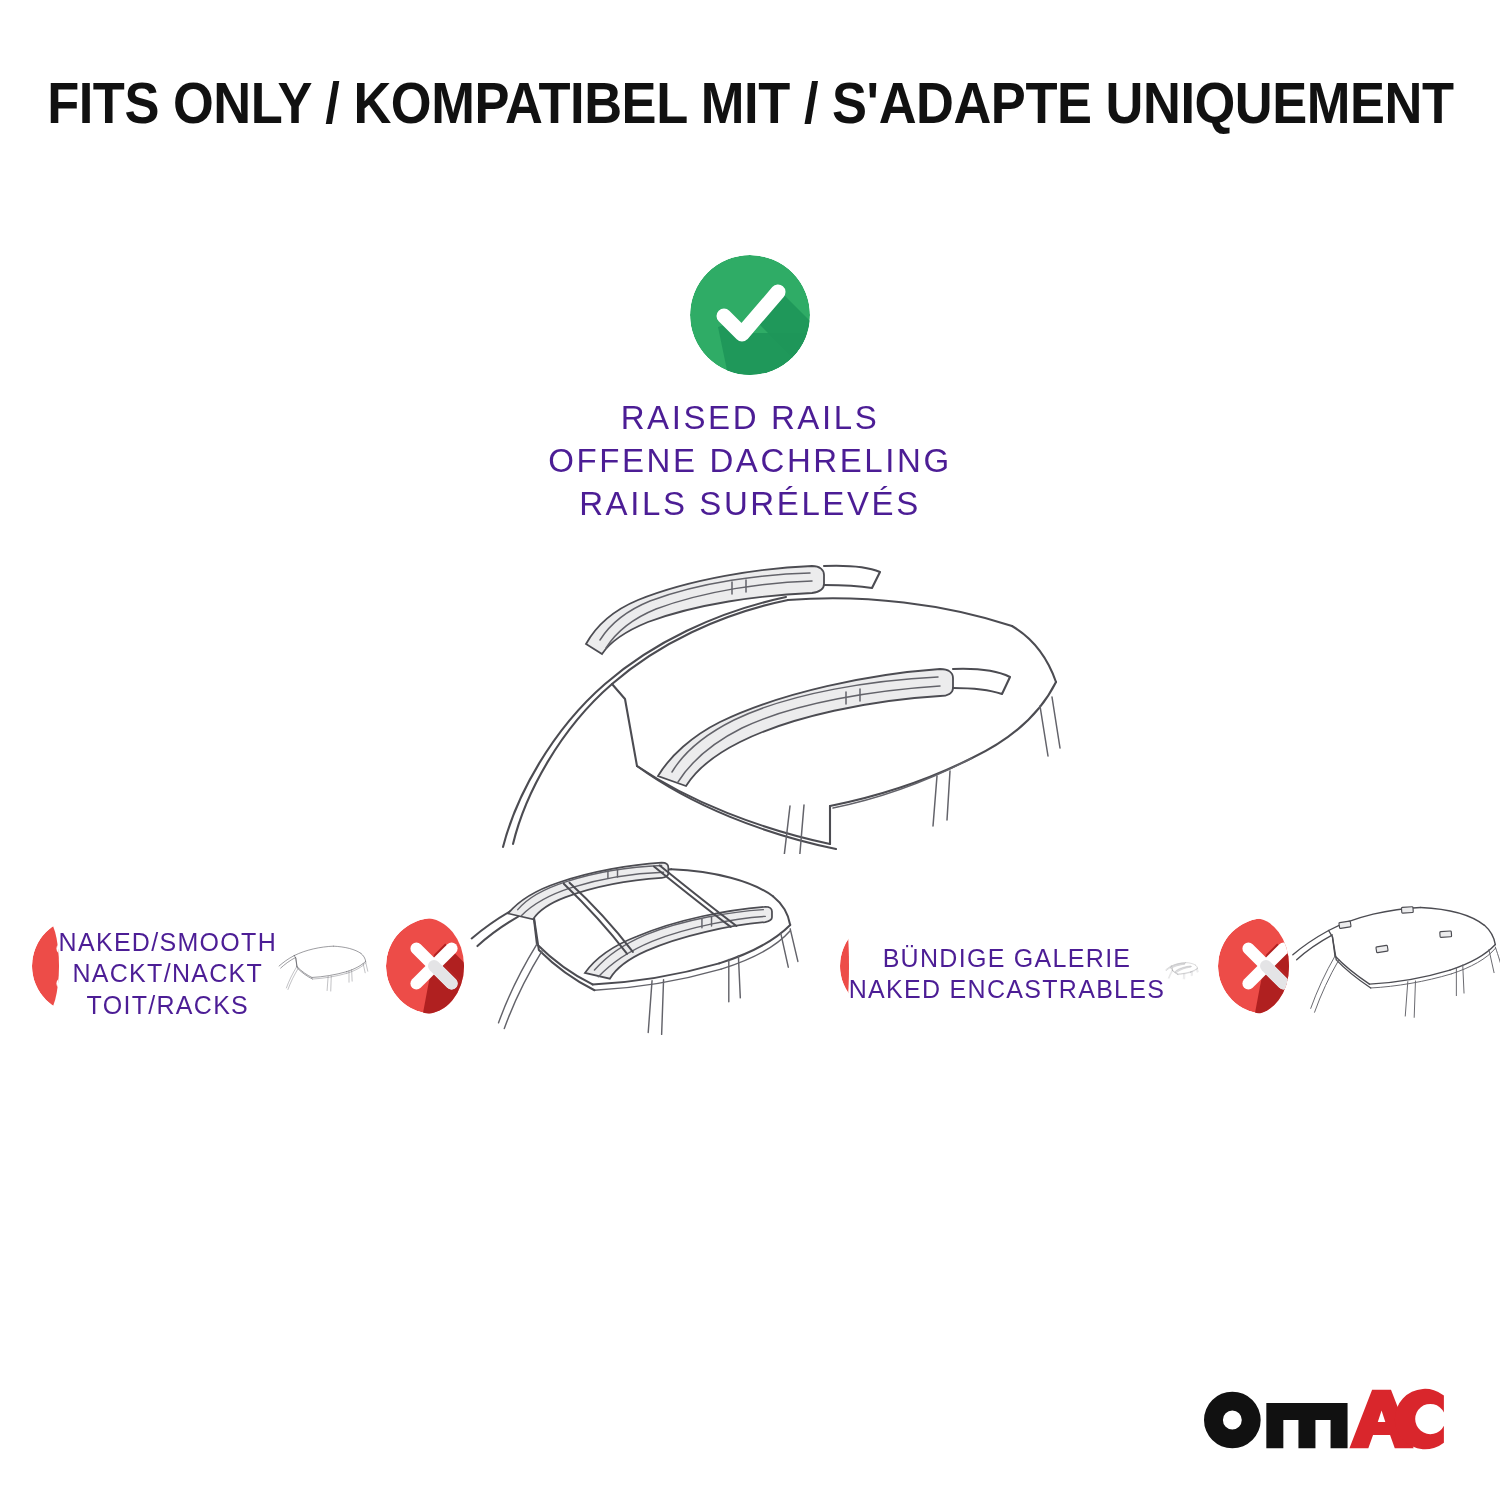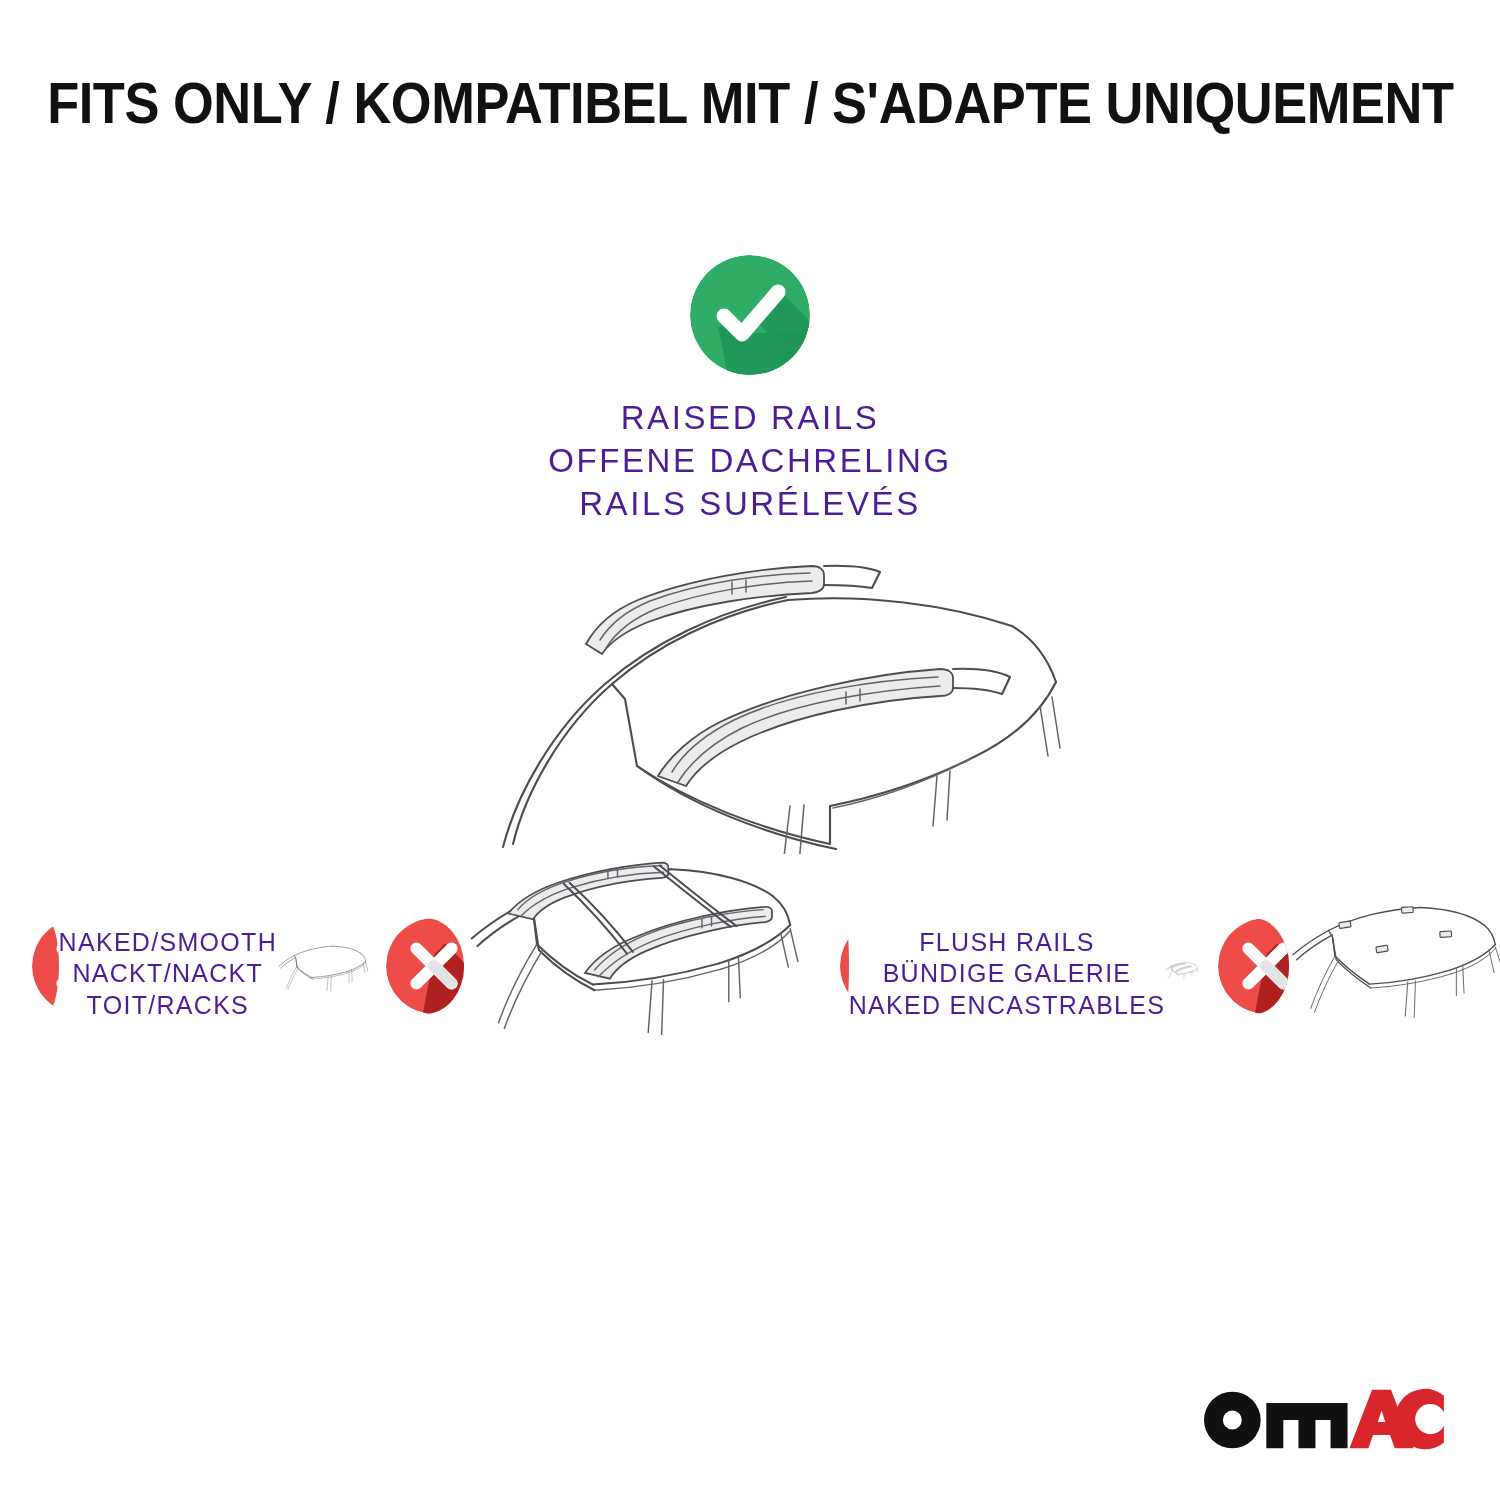--- a/index.html
+++ b/index.html
@@ -365,21 +365,20 @@
           <g stroke="#FFFFFF" stroke-width="15" stroke-linecap="round">
             <line x1="38" y1="38" x2="82" y2="82"></line>
             <line x1="82" y1="38" x2="38" y2="82"></line>
           </g>
           <line x1="60" y1="60" x2="82" y2="82" stroke="#E4E4E6" stroke-width="15" stroke-linecap="round"></line>
         </g>
       </svg>
     </div>
 
     <div class="caption">
-      <span class="line">FLUSH RAILS</span>
       <span class="line">BÜNDIGE GALERIE</span>
       <span class="line">NAKED ENCASTRABLES</span>
     </div>
 
     <div class="option-illustration">
       <svg viewBox="0 0 360 230" aria-hidden="true">
         <path class="roof-line" d="M8 92 C22 80 42 64 66 52"></path>
         <path class="roof-line" d="M14 100 C28 87 48 71 72 59"></path>
         <path class="roof-line" d="M66 52 C110 30 166 18 216 16"></path>
         <path class="roof-line" d="M216 16 C262 18 300 28 322 44"></path>

